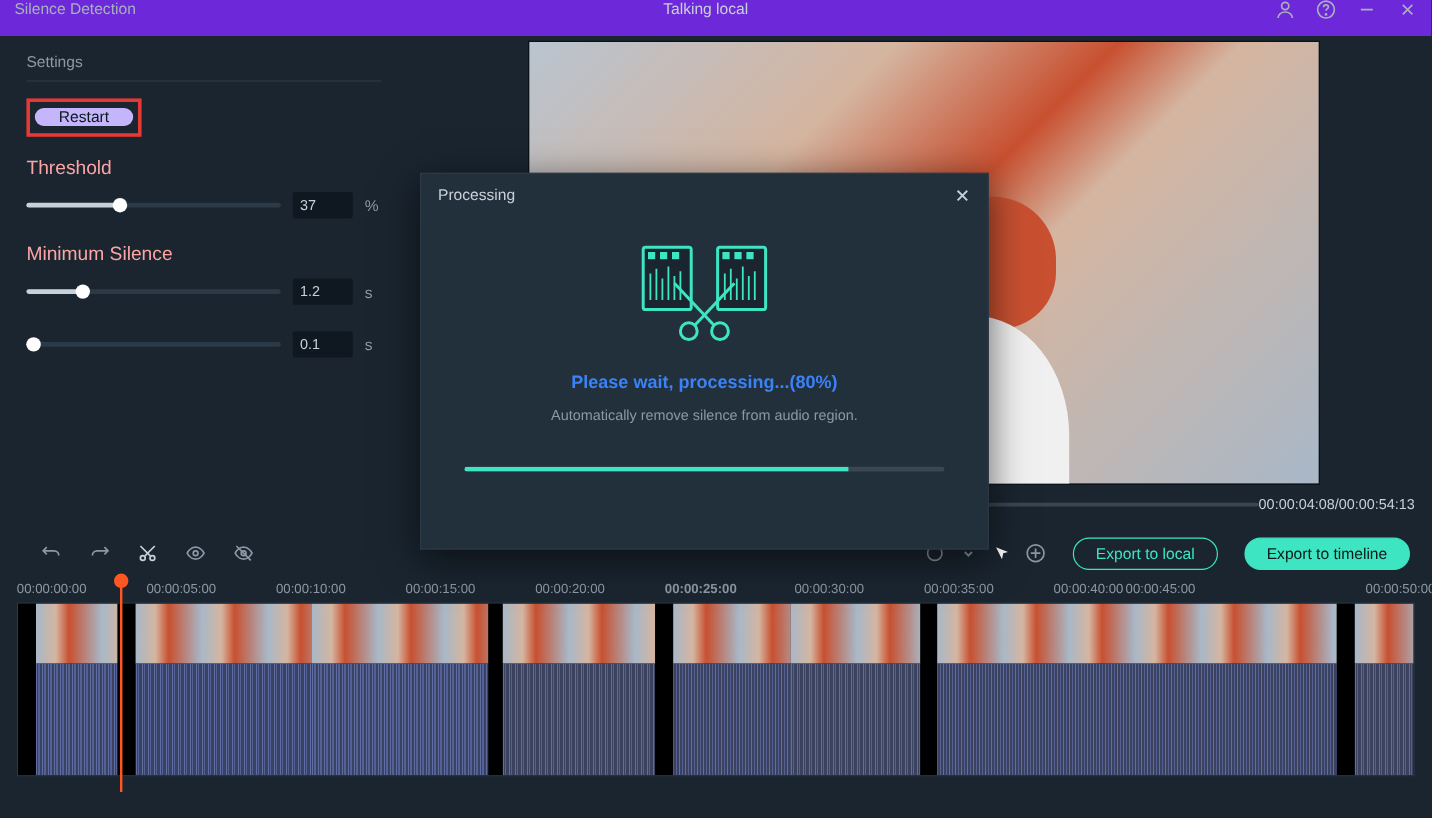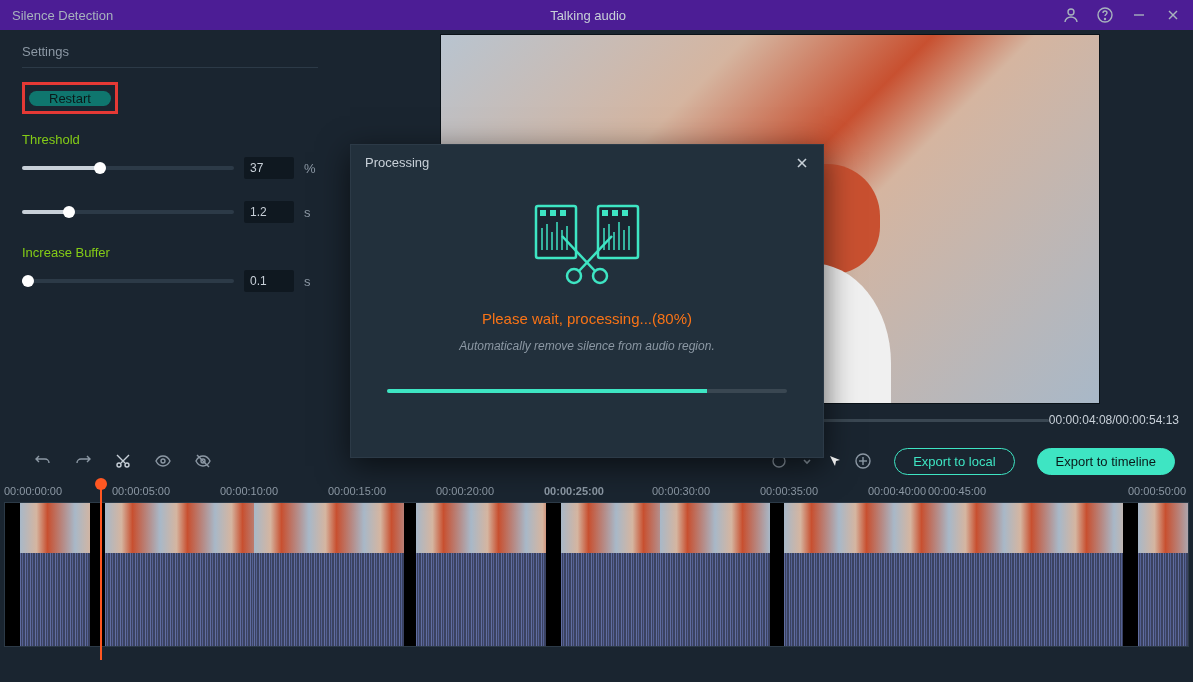--- a/index.html
+++ b/index.html
@@ -1,35 +1,35 @@
 <!DOCTYPE html>
 <html><head>
 <meta charset="utf-8">
 <style>
 * { margin: 0; padding: 0; box-sizing: border-box; font-family: -apple-system, "Segoe UI", Arial, sans-serif; }
 body { width: 1193px; height: 682px; background: #1a2530; color: #c8d0d8; overflow: hidden; position: relative; }
 
 
-.titlebar { height: 30px; display: flex; align-items: center; padding: 0 12px; background: #4c1d95; }
+.titlebar { height: 30px; display: flex; align-items: flex-start; padding: 0 12px; background: #6d28d9; }
 .titlebar .left { flex: 0 0 auto; font-size: 13px; color: #a7b2bd; }
 .titlebar .center { flex: 1; text-align: center; font-size: 13px; color: #c8d0d8; }
 .titlebar .right { flex: 0 0 auto; display: flex; gap: 18px; align-items: center; }
 .titlebar .icon { width: 16px; height: 16px; display: flex; align-items: center; justify-content: center; color: #a7b2bd; cursor: pointer; }
 
 
 .main { display: flex; height: 410px; }
 
 
 .left-panel { width: 340px; padding: 14px 22px; }
 .settings-line { font-size: 13px; color: #8c98a4; padding-bottom: 8px; border-bottom: 1px solid #2c3a47; margin-bottom: 14px; }
 .restart-wrap { border: 3px solid #e53935; padding: 4px; display: inline-block; margin-bottom: 18px; }
-.restart-btn { background: #0f766e; color: #0a1a1a; border: none; border-radius: 14px; padding: 0 20px; font-size: 13px; font-weight: 500; cursor: pointer; }
+.restart-btn { background: #c4b5fd; color: #0a1a1a; border: none; border-radius: 14px; padding: 0 20px; font-size: 13px; font-weight: 500; cursor: pointer; }
 
 .param { margin-bottom: 22px; }
-.param-label { font-size: 13px; color: #84cc16; margin-bottom: 10px; }
+.param-label { font-size: 16px; color: #fca5a5; margin-bottom: 10px; }
 .param-row { display: flex; align-items: center; gap: 10px; }
 .slider { flex: 1; height: 4px; background: #2c3a47; border-radius: 2px; position: relative; }
 .slider-fill { height: 100%; background: #c8d0d8; border-radius: 2px; position: absolute; left: 0; }
 .slider-thumb { width: 12px; height: 12px; background: #fff; border-radius: 50%; position: absolute; top: -4px; transform: translateX(-50%); }
 .value-box { width: 50px; background: #0f1820; border: none; color: #c8d0d8; font-size: 12px; padding: 4px 6px; text-align: left; border-radius: 2px; }
 .unit { font-size: 13px; color: #8c98a4; width: 14px; }
 
 
 .preview { flex: 1; padding: 4px 80px 0 100px; position: relative; }
 .preview-box { width: 660px; height: 370px; background: linear-gradient(135deg, #b8c4d0 0%, #d5b5a0 30%, #c85030 48%, #d5b5a0 58%, #a8b8c8 100%); border: 1px solid #0a1218; position: relative; overflow: hidden; }
@@ -43,52 +43,52 @@
 
 
 .toolbar { position: absolute; top: 446px; left: 16px; right: 0; height: 30px; display: flex; align-items: center; padding: 0 18px; gap: 22px; }
 .tool-icon { width: 18px; height: 18px; color: #8c98a4; cursor: pointer; display: flex; align-items: center; justify-content: center; }
 .toolbar .spacer { flex: 1; }
 .zoom { display: flex; align-items: center; gap: 10px; }
 .export-btn { background: transparent; border: 1.5px solid #3ee5c3; color: #3ee5c3; border-radius: 16px; padding: 5px 18px; font-size: 13px; font-weight: 500; cursor: pointer; }
 .export-btn.primary { background: #3ee5c3; color: #0a1a1a; }
 
 
-.timeline { position: absolute; top: 480px; left: 0; right: 0; bottom: 0; padding: 0 4px; text-align: center; }
+.timeline { position: absolute; top: 480px; left: 0; right: 0; bottom: 0; padding: 0 14px; text-align: center; }
 .ruler { height: 22px; display: flex; align-items: center; position: relative; font-size: 11px; color: #8c98a4; }
 .ruler span { position: absolute; }
 .playhead { position: absolute; top: 0; left: 100px; width: 2px; height: 180px; background: #ff5722; z-index: 5; }
 .playhead::before { content: ''; position: absolute; top: -2px; left: -5px; width: 12px; height: 12px; background: #ff5722; border-radius: 50%; }
 
 .clips { height: 145px; background: #0a1218; border: 1px solid #2c3a47; display: flex; gap: 0; overflow: hidden; position: relative; }
 .clip { height: 100%; display: flex; flex-direction: column; position: relative; }
 .clip.silence { background: #000; }
 .clip-thumb { height: 50px; background: linear-gradient(90deg, #a8b8c8 0%, #d5b5a0 30%, #c85030 50%, #a8b8c8 100%); background-size: 55px 100%; }
 .clip-wave { flex: 1; background: #3a4260; position: relative; overflow: hidden; }
 .clip-wave::after { content: ''; position: absolute; inset: 0; background: repeating-linear-gradient(90deg, #6a78b0 0px, #6a78b0 1px, transparent 1px, transparent 2px, #5a68a0 2px, #5a68a0 3px, transparent 3px, transparent 5px); opacity: 0.8; }
 
 
 .dialog { position: absolute; top: 144px; left: 350px; width: 474px; height: 314px; background: #22303c; border: 1px solid #2c3a47; box-shadow: 0 8px 30px rgba(0,0,0,0.6); z-index: 100; }
 .dialog-header { display: flex; align-items: center; justify-content: space-between; padding: 10px 14px; font-size: 13px; color: #c8d0d8; }
 .dialog-close { cursor: pointer; color: #c8d0d8; font-size: 16px; }
 .dialog-body { text-align: center; padding: 10px 30px; }
 .dialog-icon { margin: 10px auto 20px; width: 130px; height: 90px; position: relative; }
-.dialog-title { font-size: 15px; font-weight: 400; color: #f97316; margin-bottom: 12px; }
-.dialog-sub { font-size: 12px; color: #8c98a4; margin-bottom: 36px; font-style: italic; }
+.dialog-title { font-size: 15px; font-weight: 700; color: #3b82f6; margin-bottom: 12px; }
+.dialog-sub { font-size: 12px; color: #8c98a4; margin-bottom: 36px; }
 .progress { height: 4px; background: #3a4752; border-radius: 2px; overflow: hidden; margin: 0 6px; }
 .progress-fill { height: 100%; background: #3ee5c3; width: 80%; }
 
 svg { display: block; }
 </style>
 </head>
 <body>
 
 <div class="titlebar">
   <div class="left">Silence Detection</div>
-  <div class="center">Talking audio</div>
+  <div class="center">Talking local</div>
   <div class="right">
     <div class="icon">
       <svg width="16" height="16" viewBox="0 0 16 16" fill="none" stroke="currentColor" stroke-width="1.4">
           <circle cx="8" cy="5" r="3"></circle>
           <path d="M2 15c0-3 3-5 6-5s6 2 6 5"></path>
         </svg>
     </div>
     <div class="icon">
       <svg width="16" height="16" viewBox="0 0 16 16" fill="none" stroke="currentColor" stroke-width="1.4">
           <circle cx="8" cy="8" r="7"></circle>
@@ -123,32 +123,32 @@
         <div class="slider">
           <div class="slider-fill" style="width:37%"></div>
           <div class="slider-thumb" style="left:37%"></div>
         </div>
         <input class="value-box" value="37" style="">
         <span class="unit">%</span>
       </div>
     </div>
 
     <div class="param">
+      <div class="param-label">Minimum Silence</div>
       <div class="param-row">
         <div class="slider">
           <div class="slider-fill" style="width:22%"></div>
           <div class="slider-thumb" style="left:22%"></div>
         </div>
         <input class="value-box" value="1.2" style="">
         <span class="unit">s</span>
       </div>
     </div>
 
     <div class="param">
-      <div class="param-label">Increase Buffer</div>
       <div class="param-row">
         <div class="slider">
           <div class="slider-fill" style="width:3%"></div>
           <div class="slider-thumb" style="left:3%"></div>
         </div>
         <input class="value-box" value="0.1" style="">
         <span class="unit">s</span>
       </div>
     </div>
   </div>

